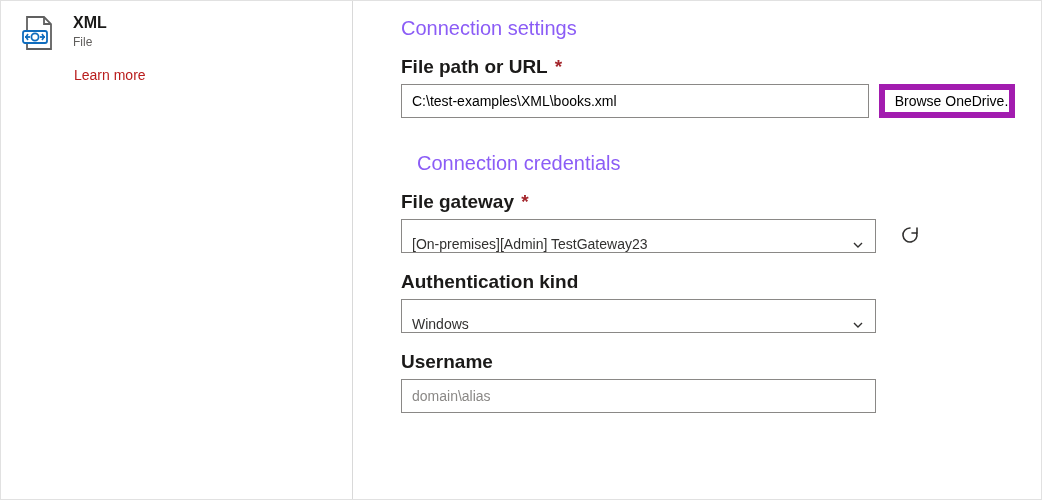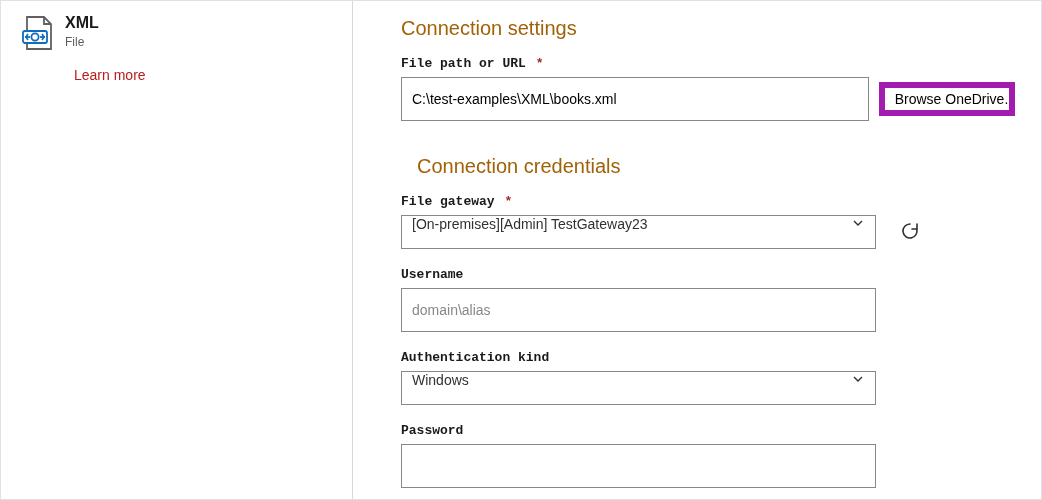--- a/index.html
+++ b/index.html
@@ -11,51 +11,50 @@
       width: 1042px;
       height: 500px;
       border: 1px solid #e1e1e1;
       display: flex;
     }
     .sidebar {
       width: 352px;
       padding: 12px 18px;
       border-right: 1px solid #d9d9d9;
     }
-    .connector-row { display: flex; align-items: flex-start; gap: 6px; }
+    .connector-row { display: flex; align-items: flex-start; gap: 14px; }
     .connector-icon svg { display: block; }
     .connector-title { font-size: 16px; font-weight: 600; color: #1b1a19; line-height: 20px; }
     .connector-subtitle { font-size: 12px; color: #605e5c; line-height: 18px; }
     .learn-more { color: #b91c1c; font-size: 14px; margin-top: 14px; margin-left: 55px; cursor: pointer; }
     .main {
       flex: 1;
       padding: 10px 26px 10px 48px;
       overflow: hidden;
     }
     .section-heading {
       font-size: 20px;
       font-weight: 400;
-      color: #a16207;
+      color: #8b5cf6;
       margin-bottom: 16px;
       margin-top: 6px;
     }
     .section-heading.creds { margin-top: 34px; margin-left: 16px; }
     .field-label {
-      font-size: 13px;
+      font-size: 19px;
       font-weight: 600;
       color: #1b1a19;
       margin-bottom: 6px;
       display: block;
-      font-family: Liberation Mono, monospace;
     }
     .req { color: #a4262c; margin-left: 2px; }
     .row { display: flex; align-items: center; gap: 10px; }
     input[type="text"], input[type="password"] {
       width: 475px;
-      height: 44px;
+      height: 34px;
       border: 1px solid #8a8886;
       padding: 0 10px;
       font-size: 14px;
       font-family: inherit;
       background: #fff;
       outline: none;
     }
     input[type="text"]::placeholder { color: #8a8886; }
     .filepath { width: 490px; }
     .browse-btn {
@@ -69,21 +68,21 @@
       width: 138px;
       text-align: left;
       white-space: nowrap;
       overflow: hidden;
     }
     .select {
       width: 475px;
       height: 34px;
       border: 1px solid #8a8886;
       display: flex;
-      align-items: flex-start;
+      align-items: flex-end;
       justify-content: space-between;
       padding: 0 10px;
       cursor: pointer;
       background: #fff;
     }
     .chevron {
       width: 14px; height: 14px;
       display: inline-flex; align-items: center; justify-content: center;
     }
     .refresh-btn {
@@ -156,34 +155,30 @@
           <svg width="20" height="20" viewBox="0 0 20 20">
             <path d="M10 3 a7 7 0 1 0 6.7 5" fill="none" stroke="#323130" stroke-width="1.6" stroke-linecap="round"></path>
             <path d="M17 3 l0 5 l-5 0" fill="none" stroke="#323130" stroke-width="1.6" stroke-linecap="round"></path>
           </svg>
         </span>
       </button>
     </div>
   </div>
 
   <div class="field-group">
-    <label class="field-label">Username</label>
-    <input type="text" placeholder="domain\alias" style="">
-  </div>
-
-  <div class="field-group">
     <label class="field-label">Authentication kind</label>
     <div class="select">
       <span>Windows</span>
       <span class="chevron">
         <svg width="12" height="12" viewBox="0 0 12 12">
             <path d="M2 4 l4 4 l4 -4" fill="none" stroke="#323130" stroke-width="1.4"></path>
           </svg>
       </span>
     </div>
   </div>
 
   <div class="field-group">
-    <label class="field-label">Password</label>
-    <input type="password" value="" style="">
+    <label class="field-label">Username</label>
+    <input type="text" placeholder="domain\alias" style="">
   </div>
+
 
 </div>
 
 </body></html>

